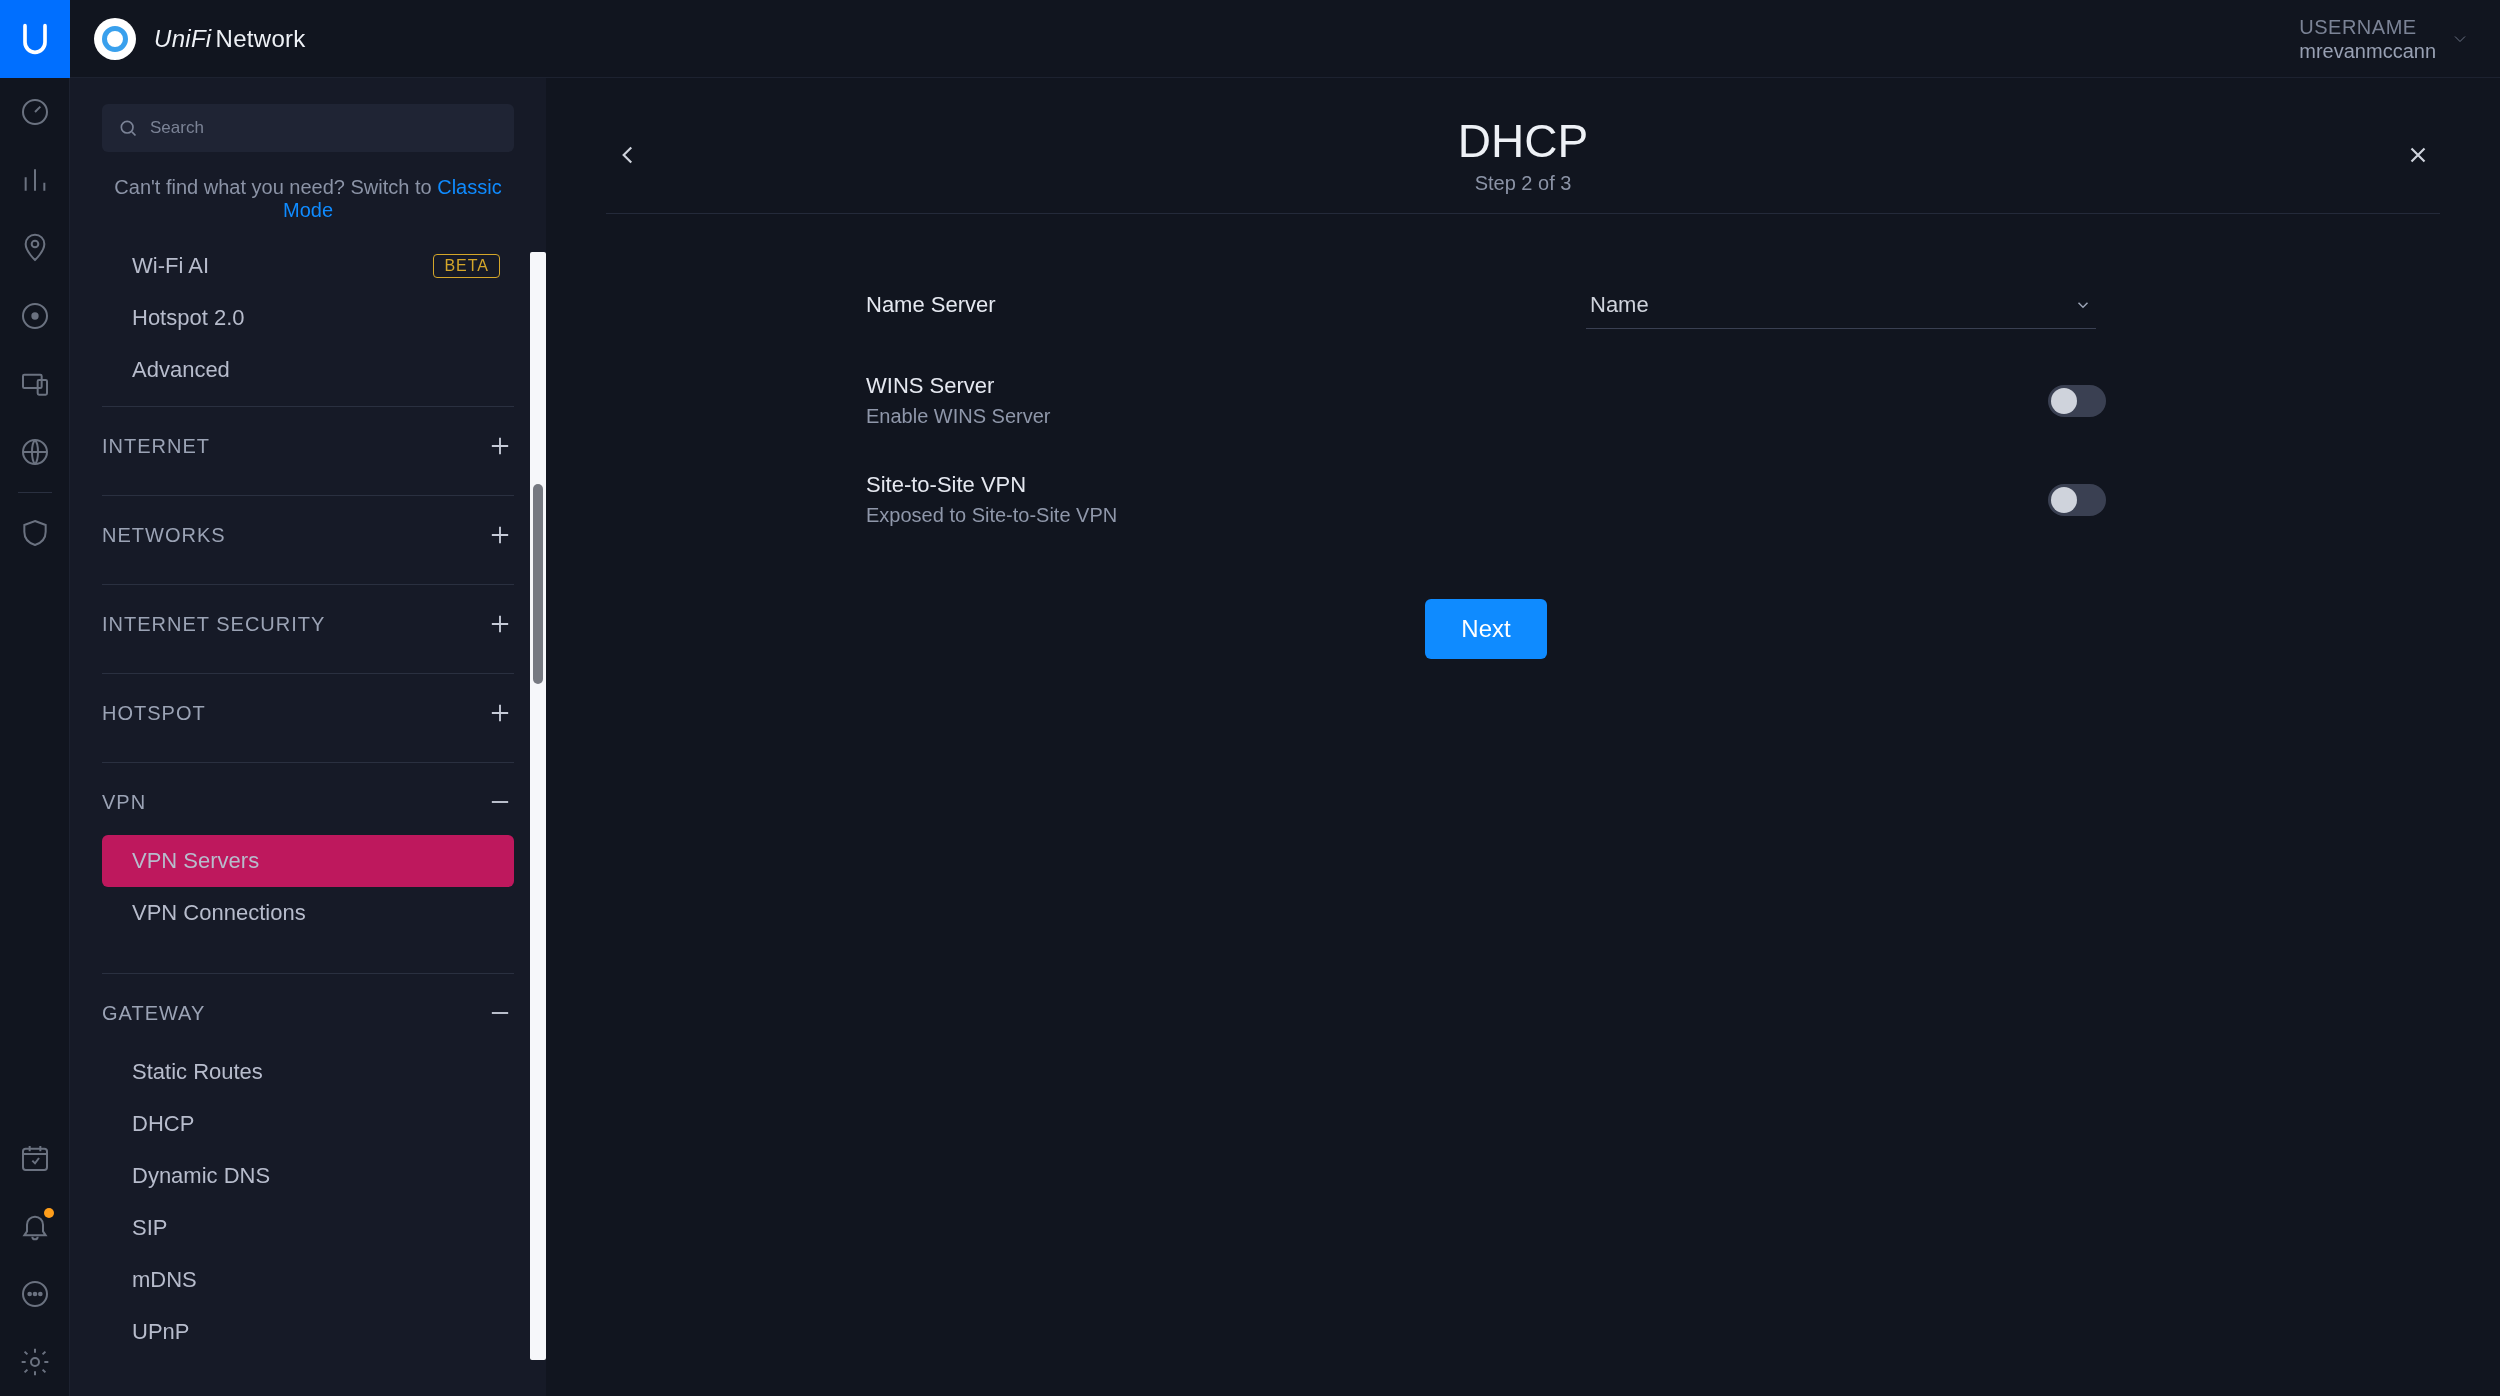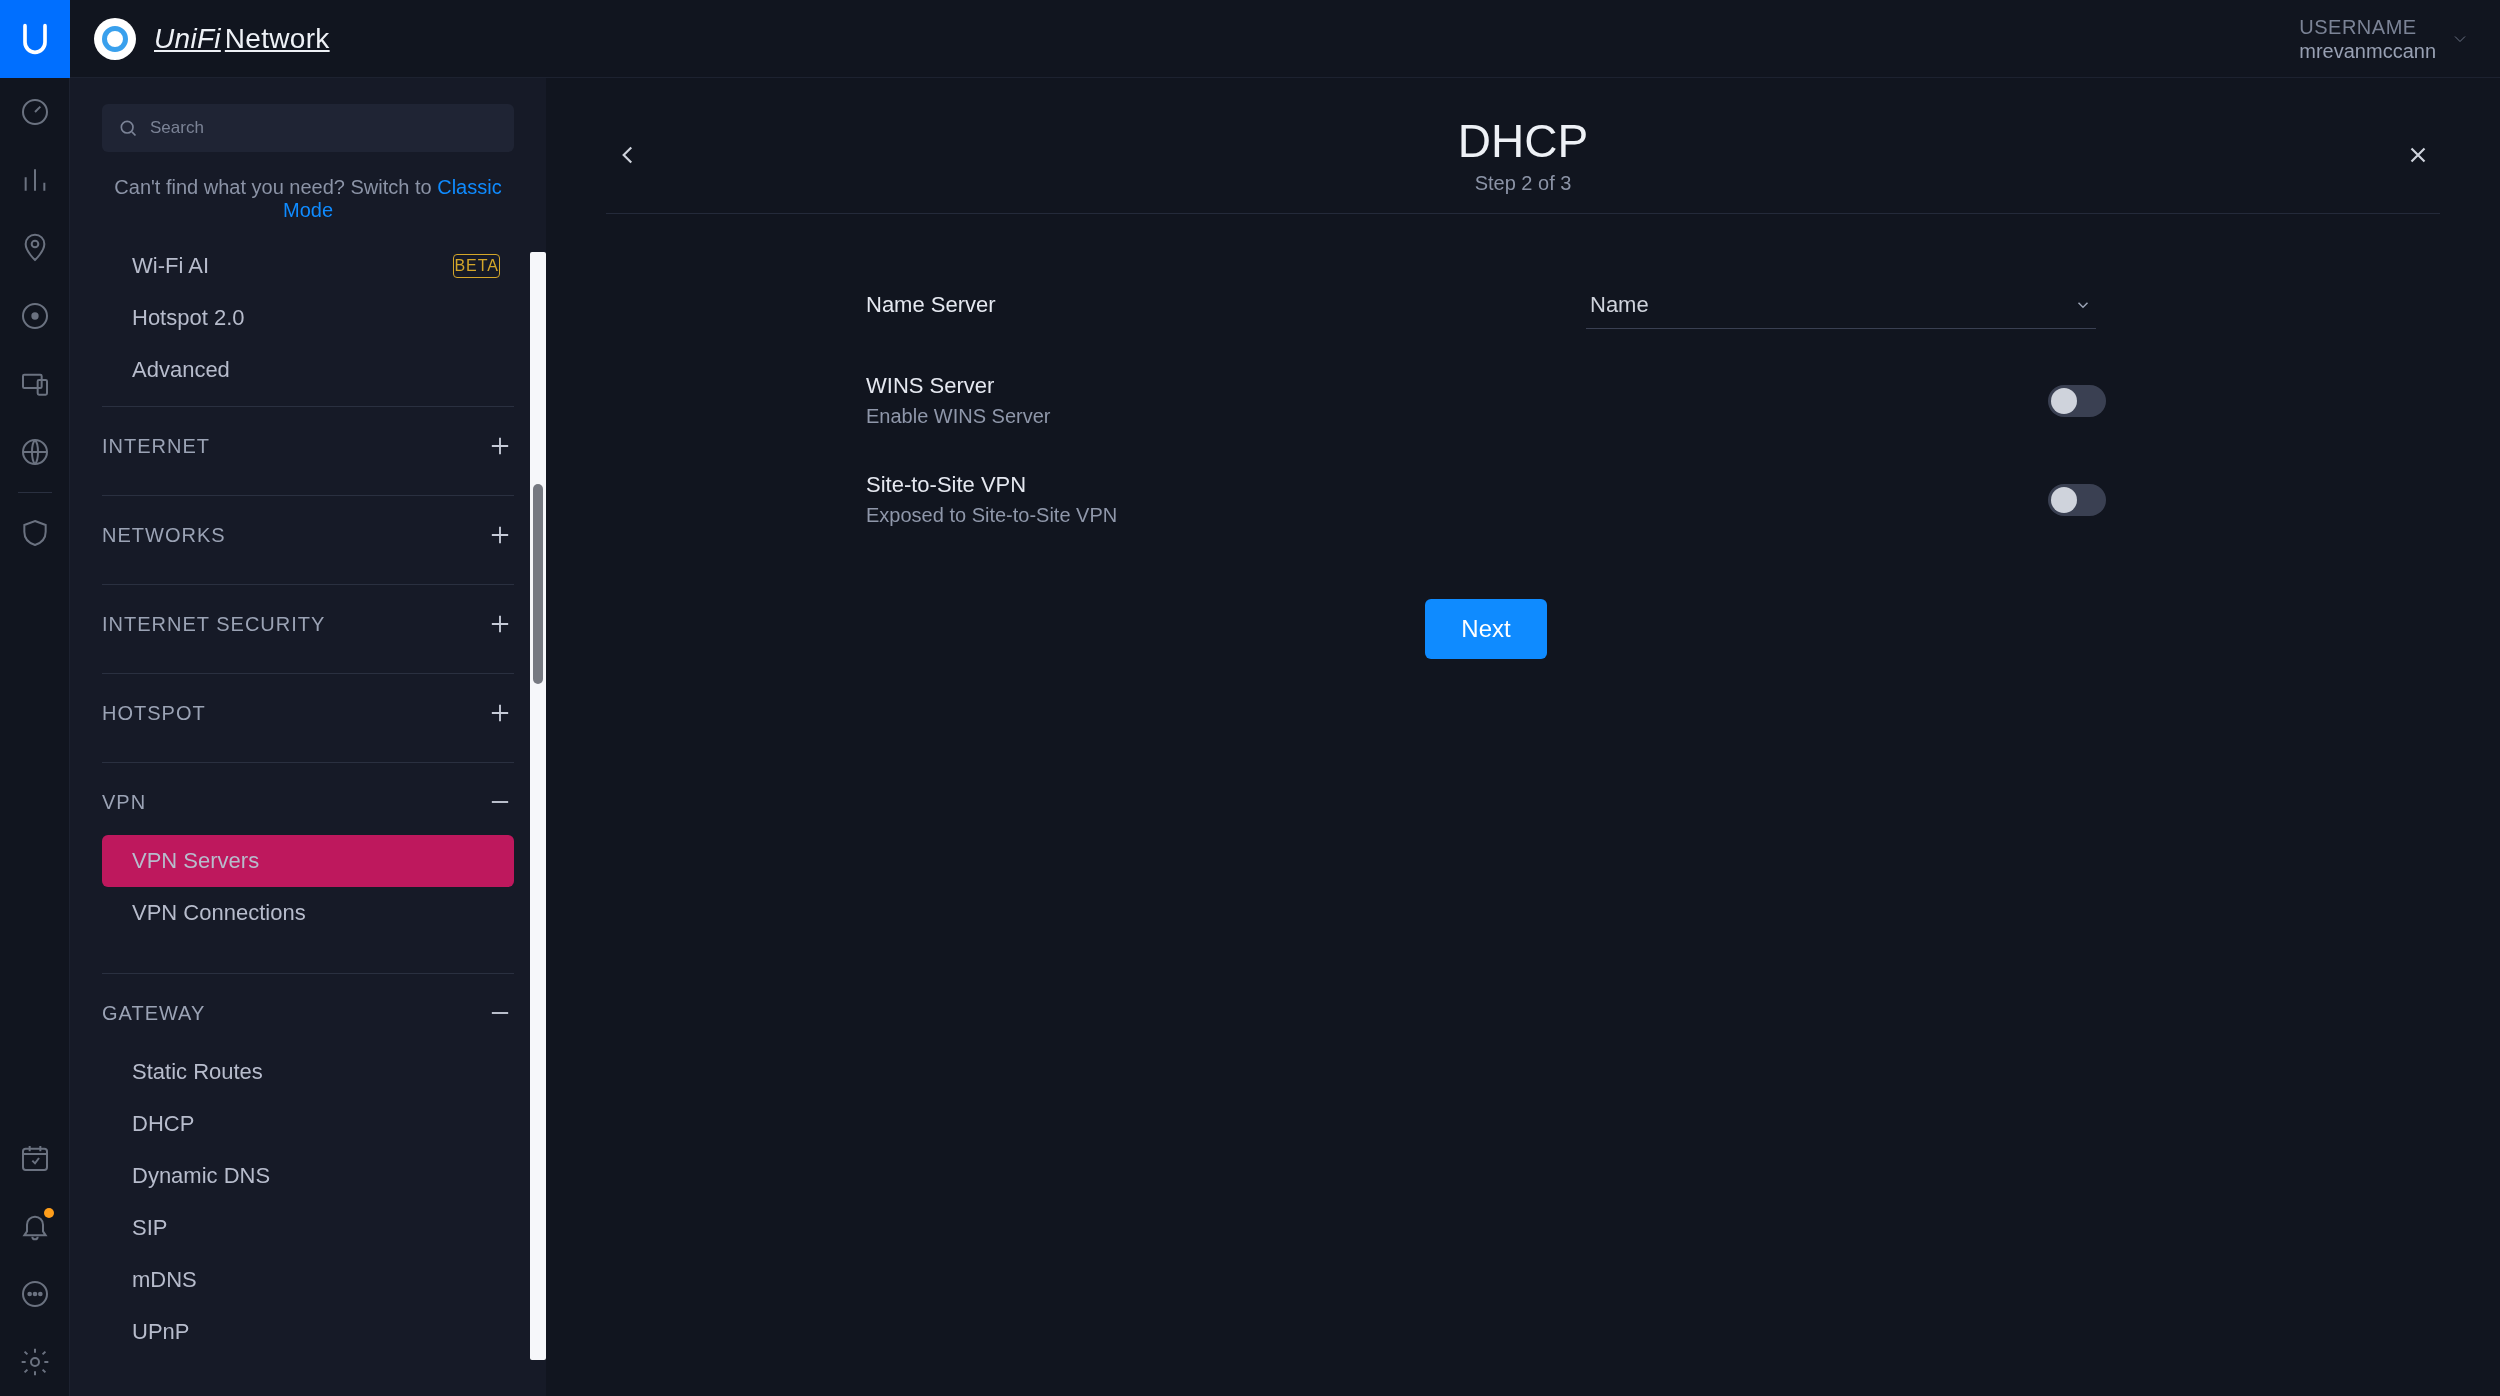--- a/index.html
+++ b/index.html
@@ -17,21 +17,21 @@
 .rail-spacer { flex:1; }
 .rail-badge { position:absolute; top:16px; right:16px; width:10px; height:10px; background:#ff9e1b; border-radius:50%; }
 
 
 .col { flex:1; display:flex; flex-direction:column; }
 
 
 .header { height:78px; background:#11151f; border-bottom:1px solid #1d2230; display:flex; align-items:center; padding:0 30px 0 24px; }
 .app-icon { width:42px; height:42px; border-radius:50%; background:#fff; display:flex; align-items:center; justify-content:center; margin-right:18px; }
 .app-icon-inner { width:26px; height:26px; border-radius:50%; border:5px solid #39a0ed; }
-.brand { font-size:28px; color:#eef1f6; letter-spacing:.3px;text-decoration:underline; }
+.brand { font-size:24px; color:#eef1f6; letter-spacing:.3px; }
 .brand .b1 { font-style:italic; font-weight:400; }
 .brand .b2 { font-weight:300; margin-left:4px; }
 .header-spacer { flex:1; }
 .user { text-align:left; color:#7b8396; font-size:20px; line-height:1.2; display:flex; align-items:center; gap:14px; }
 .user .lbl { display:block; font-size:20px; letter-spacing:.5px; }
 .user .name { display:block; color:#98a0b3; font-size:20px;text-align:right; }
 .user svg { width:20px; height:20px; stroke:#7b8396; }
 
 
 .body { flex:1; display:flex; min-height:0; }
@@ -41,21 +41,21 @@
 .search { background:#1f2434; height:48px; border-radius:6px; display:flex; align-items:center; padding:0 16px; gap:12px; }
 .search svg { width:20px; height:20px; stroke:#7b8396; fill:none; stroke-width:2; }
 .search input { flex:1; background:transparent; border:0; outline:none; color:#cfd3dc; font-size:17px; }
 .search input::placeholder { color:#7b8396; }
 .hint { margin-top:24px; font-size:20px; color:#8b93a6; text-align:center; }
 .hint a { color:#0f8bff; text-decoration:none; }
 
 .section-items { margin-top:18px; }
 .section-items .sitem { height:52px; display:flex; align-items:center; padding:0 14px 0 30px; font-size:22px; color:#b7bccc; border-radius:6px; cursor:pointer; }
 .section-items .sitem.active { background:#be185d; }
-.section-items .sitem .tag { margin-left:auto; font-size:16px; letter-spacing:1px; padding:2px 0; border:1px solid #d4a62a; color:#d4a62a; border-radius:4px; }
+.section-items .sitem .tag { margin-left:auto; font-size:16px; letter-spacing:1px; padding:2px 10px; border:1px solid #d4a62a; color:#d4a62a; border-radius:4px; }
 
 .group { border-top:1px solid #2a3040; margin-top:10px; padding-top:0; cursor:pointer; }
 .group-head { height:78px; display:flex; align-items:center; font-size:20px; letter-spacing:1px; color:#9ba3b5; }
 .group-head .gicon { margin-left:auto; width:28px; height:28px; stroke:#c6cbd8; stroke-width:1.6; }
 
 
 .grab { position:absolute; top:174px; right:0; width:16px; bottom:36px; background:#f6f7fa; border-radius:2px; }
 .grab-scroll { position:absolute; top:406px; right:3px; width:10px; height:200px; background:#767981; border-radius:5px; }
 
 

